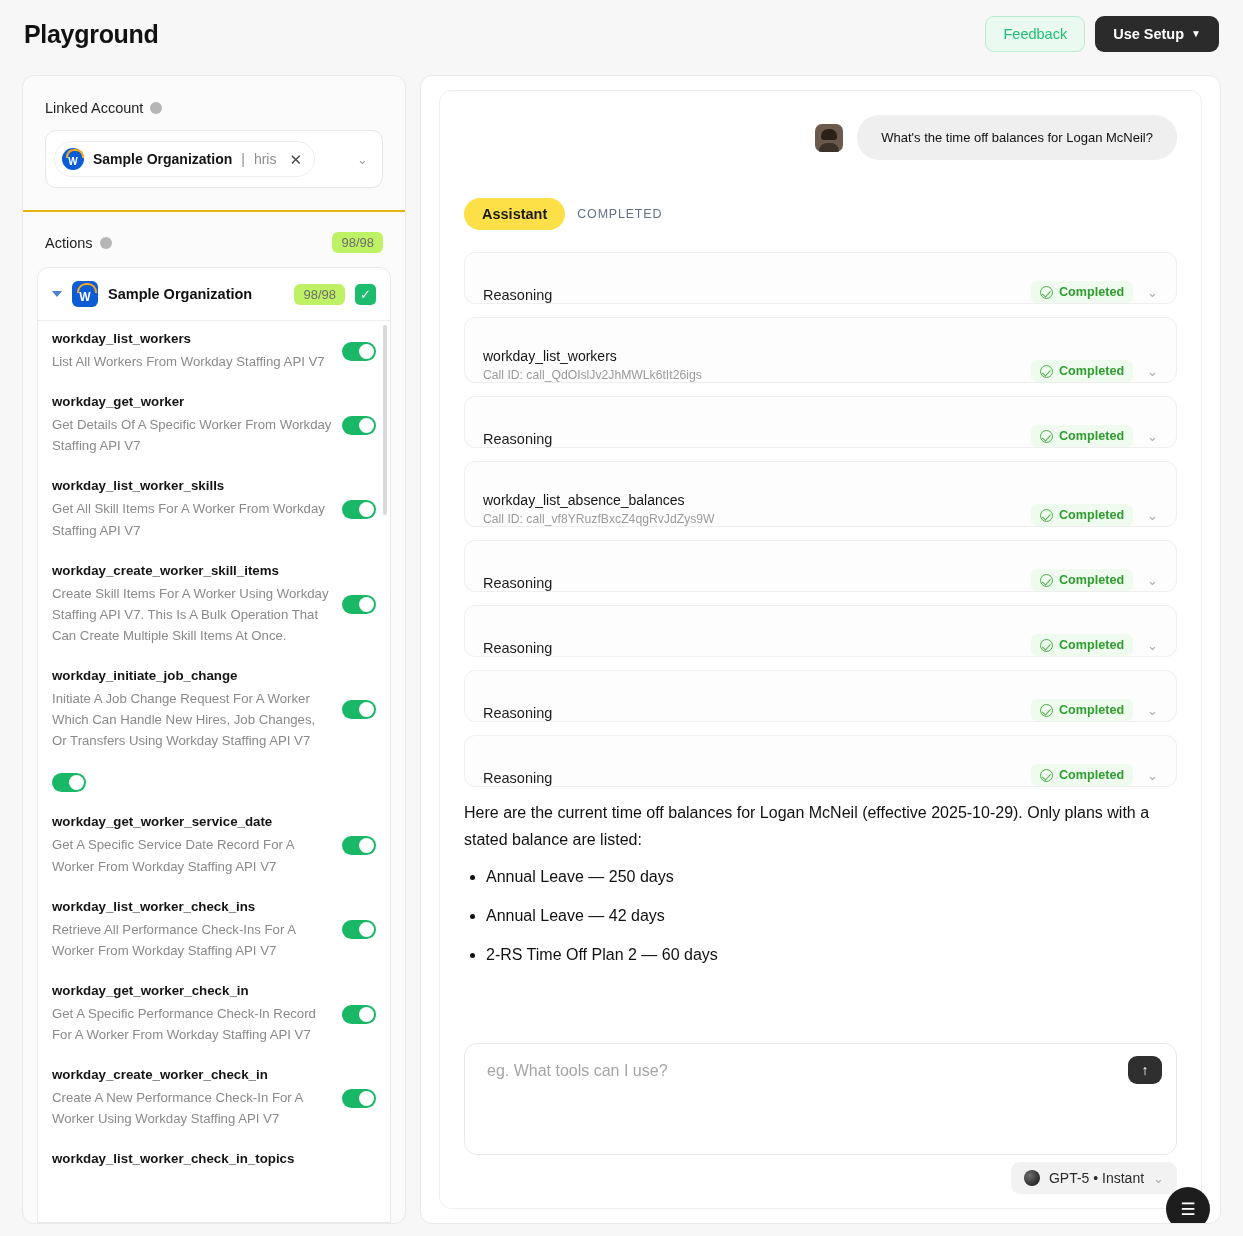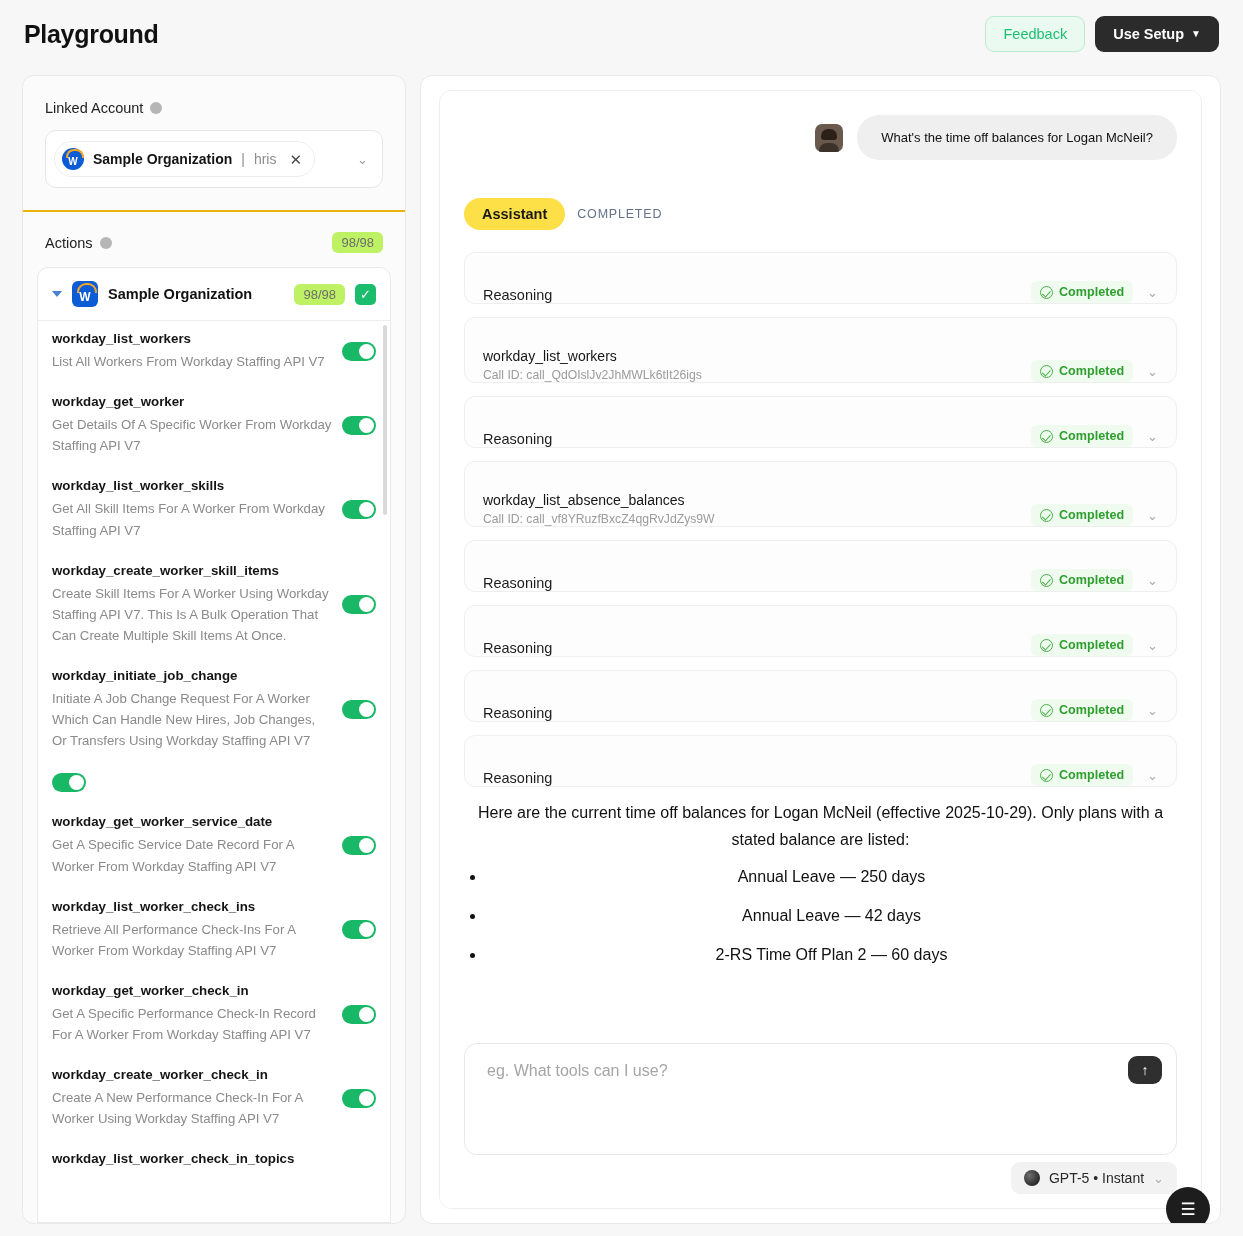--- a/index.html
+++ b/index.html
@@ -206,21 +206,21 @@
     width: 13px; height: 13px; border-radius: 50%; border: 1.3px solid #49b049;
     position: relative; flex: none;
   }
   .ck-circle::after {
     content: ""; position: absolute; left: 3.2px; top: 2.6px;
     width: 4px; height: 6.5px; border: solid #49b049;
     border-width: 0 1.3px 1.3px 0; transform: rotate(42deg);
   }
   .chev { color: #a9a9a9; font-size: 13px; cursor: pointer; }
 
-  .final-answer { margin-top: 0; font-size: 16px; line-height: 1.68; color: #111; text-align: center; }
+  .final-answer { margin-top: 0; font-size: 16px; line-height: 1.68; color: #111; }
   .final-answer ul { margin: 10px 0 0 0; padding-left: 22px; }
   .final-answer li { margin-bottom: 12px; }
 
   
   .composer-wrap {
     position: absolute; left: 0; right: 0; bottom: 0;
     padding: 0 24px 14px 24px; background: #fff;
   }
   .composer {
     border: 1px solid #e8e8e8; border-radius: 13px; height: 112px;

